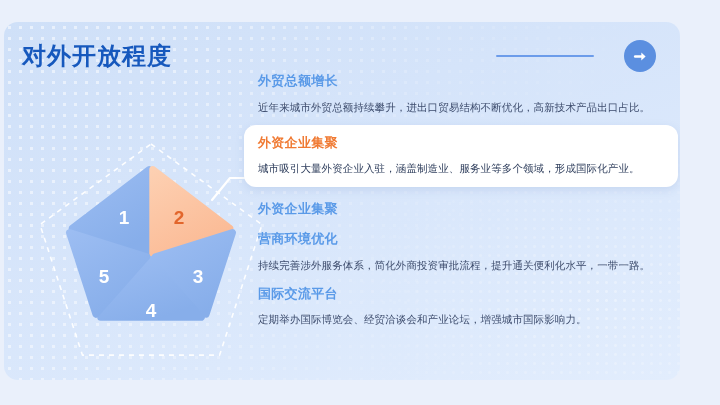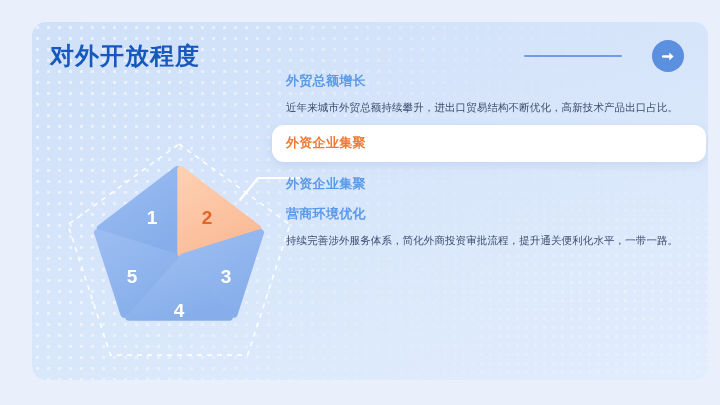--- a/index.html
+++ b/index.html
@@ -12,21 +12,21 @@
   }
 
   body {
     background: #eaf0fb;
     position: relative;
   }
 
   
   #slide-card {
     position: absolute;
-    left: 32px;
+    left: 4px;
     top: 22px;
     width: 676px;
     height: 358px;
     border-radius: 14px;
     background:
       linear-gradient(160deg, #cfe0f8 0%, #d5e4fa 35%, #dce9fc 70%, #e2edfd 100%);
     overflow: hidden;
   }
 
   
@@ -224,26 +224,31 @@
 
   <div id="content-list">
 
     <div class="content-item">
       <div class="item-title">外贸总额增长</div>
       <div class="item-desc">近年来城市外贸总额持续攀升，进出口贸易结构不断优化，高新技术产品出口占比。</div>
     </div>
 
     <div class="content-item highlighted">
       <div class="item-title">外资企业集聚</div>
+      <div class="item-desc">城市吸引大量外资企业入驻，涵盖制造业、服务业等多个领域，形成国际化产业。</div>
     </div>
 
     <div class="content-item">
       <div class="item-title">外资企业集聚</div>
     </div>
 
     <div class="content-item">
       <div class="item-title">营商环境优化</div>
       <div class="item-desc">持续完善涉外服务体系，简化外商投资审批流程，提升通关便利化水平，一带一路。</div>
     </div>
 
+    <div class="content-item">
+      <div class="item-title">国际交流平台</div>
+      <div class="item-desc">定期举办国际博览会、经贸洽谈会和产业论坛，增强城市国际影响力。</div>
+    </div>
 
   </div>
 </div>
 
 </body></html>

